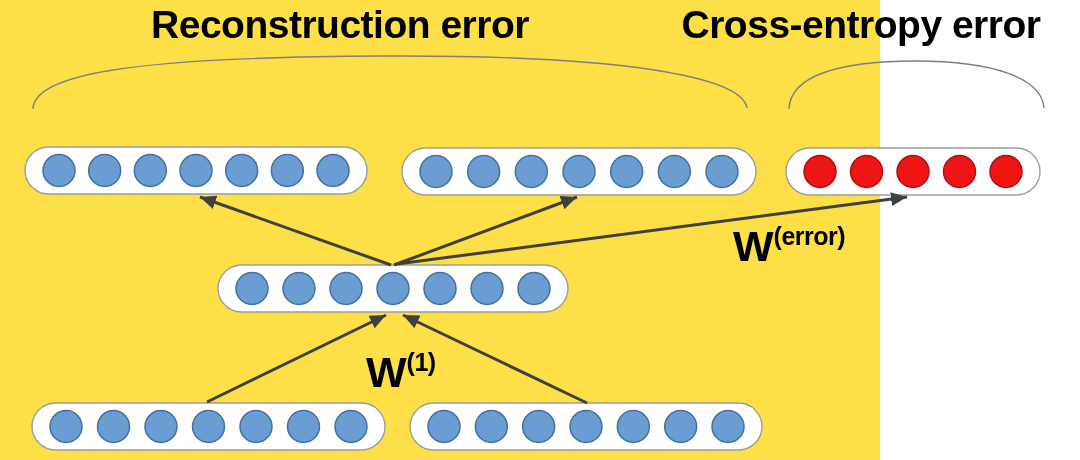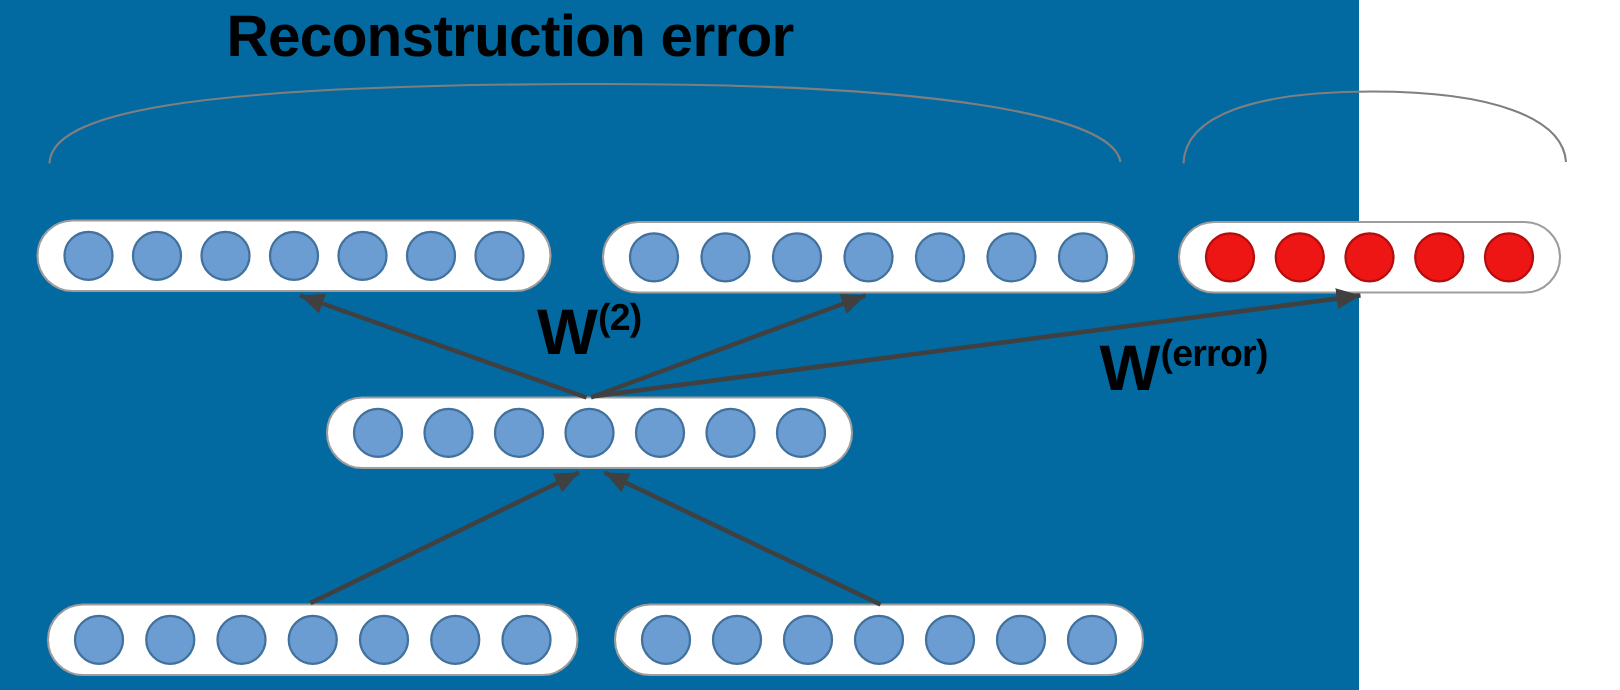--- a/index.html
+++ b/index.html
@@ -8,22 +8,21 @@
     background: #ffffff;
     width: 1080px;
     height: 460px;
     overflow: hidden;
     font-family: "Liberation Sans", sans-serif;
   }
   .canvas {
     position: relative;
     width: 880px;
     height: 460px;
-    background: #0369a1;
-    padding-left: 26px;
+    background: #fde047;
   }
   #diagram {
     position: absolute;
     left: 0;
     top: 0;
   }
   .title {
     position: absolute;
     top: 4px;
     transform: translateX(-50%);
@@ -127,19 +126,20 @@
       </g>
       <line x1="391" y1="265" x2="200" y2="197" stroke="#404040" stroke-width="3" marker-end="url(#ah)"></line>
       <line x1="394" y1="265" x2="577" y2="197" stroke="#404040" stroke-width="3" marker-end="url(#ah)"></line>
       <line x1="397" y1="264" x2="907" y2="197" stroke="#404040" stroke-width="3" marker-end="url(#ah)"></line>
       <line x1="207" y1="402" x2="386" y2="315" stroke="#404040" stroke-width="3" marker-end="url(#ah)"></line>
       <line x1="587" y1="403" x2="403" y2="315" stroke="#404040" stroke-width="3" marker-end="url(#ah)"></line>
     </svg>
 
   <div class="title title-recon">Reconstruction error</div>
 
+  <div class="title title-xent">Cross-entropy error</div>
 
-  <div class="wlabel wlabel-2"><span>W</span><span class="wsup">(2)</span></div>
 
   <div class="wlabel wlabel-label"><span>W</span><span class="wsup">(error)</span></div>
 
+  <div class="wlabel wlabel-1"><span>W</span><span class="wsup">(1)</span></div>
 
 </div>
 
 </body></html>

